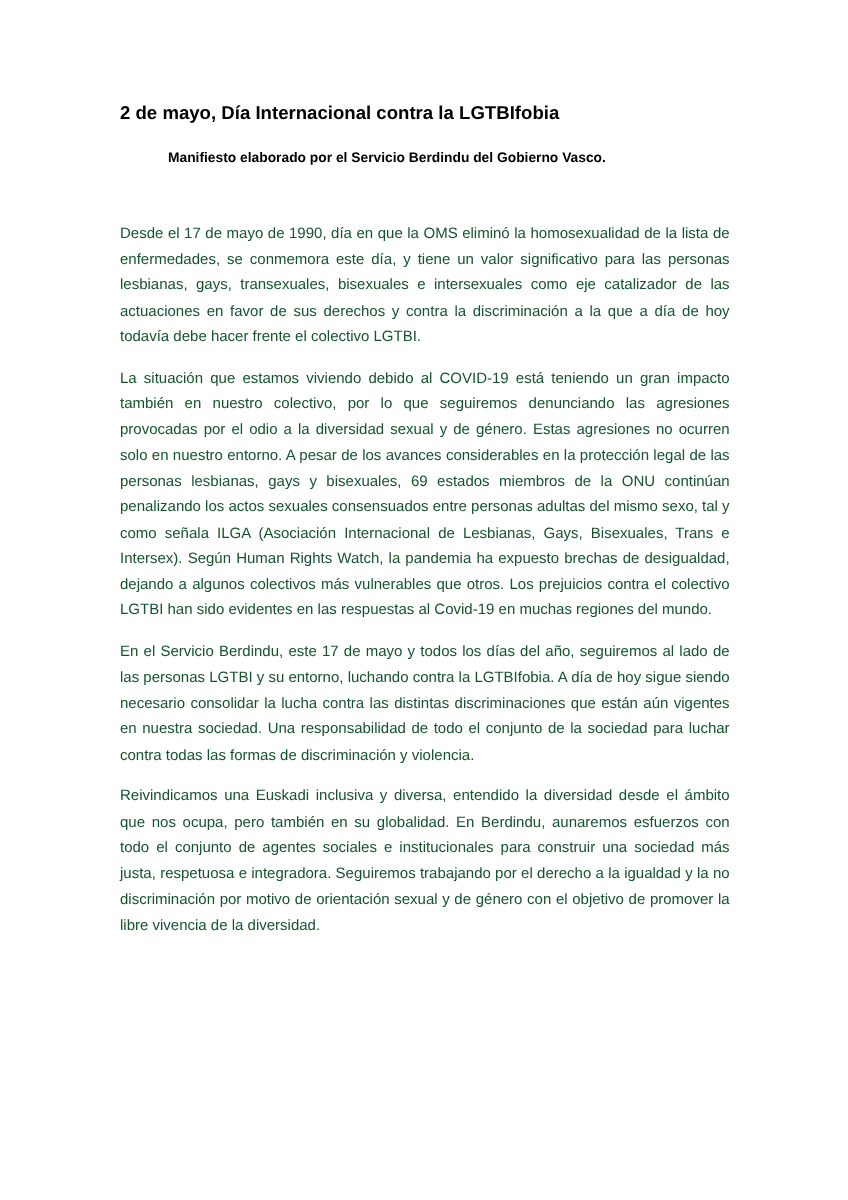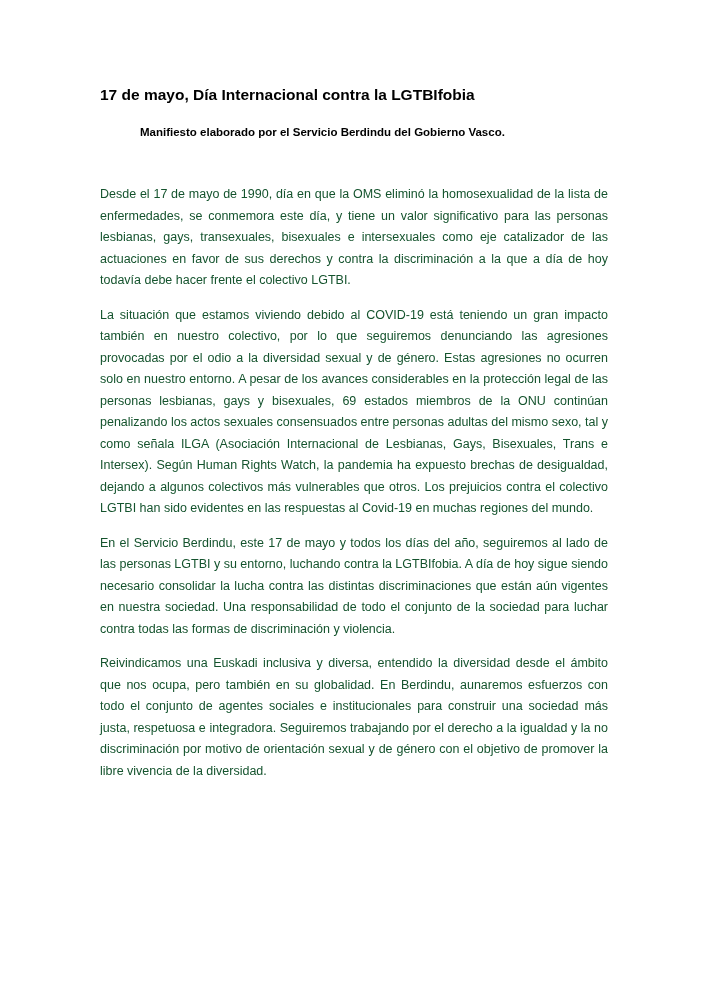--- a/index.html
+++ b/index.html
@@ -37,21 +37,21 @@
     line-height: 21.5px;
     text-align: justify;
     color: #14532d;
     margin: 0 0 13px 0;
   }
 </style>
 </head>
 <body>
 
 <div class="page">
-  <h1 class="doc-title">17 de mayo, Día Internacional contra la LGTBIfobia</h1>
+  <h1 class="doc-title">2 de mayo, Día Internacional contra la LGTBIfobia</h1>
 
   <h2 class="doc-subtitle">Manifiesto elaborado por el Servicio Berdindu del Gobierno Vasco.</h2>
 
   <p class="doc-paragraph">Desde el 17 de mayo de 1990, día en que la OMS eliminó la homosexualidad de la lista de enfermedades, se conmemora este día, y tiene un valor significativo para las personas lesbianas, gays, transexuales, bisexuales e intersexuales como eje catalizador de las actuaciones en favor de sus derechos y contra la discriminación a la que a día de hoy todavía debe hacer frente el colectivo LGTBI.</p>
 
   <p class="doc-paragraph">La situación que estamos viviendo debido al COVID-19 está teniendo un gran impacto también en nuestro colectivo, por lo que seguiremos denunciando las agresiones provocadas por el odio a la diversidad sexual y de género. Estas agresiones no ocurren solo en nuestro entorno. A pesar de los avances considerables en la protección legal de las personas lesbianas, gays y bisexuales, 69 estados miembros de la ONU continúan penalizando los actos sexuales consensuados entre personas adultas del mismo sexo, tal y como señala ILGA (Asociación Internacional de Lesbianas, Gays, Bisexuales, Trans e Intersex). Según Human Rights Watch, la pandemia ha expuesto brechas de desigualdad, dejando a algunos colectivos más vulnerables que otros. Los prejuicios contra el colectivo LGTBI han sido evidentes en las respuestas al Covid-19 en muchas regiones del mundo.</p>
 
   <p class="doc-paragraph">En el Servicio Berdindu, este 17 de mayo y todos los días del año, seguiremos al lado de las personas LGTBI y su entorno, luchando contra la LGTBIfobia. A día de hoy sigue siendo necesario consolidar la lucha contra las distintas discriminaciones que están aún vigentes en nuestra sociedad. Una responsabilidad de todo el conjunto de la sociedad para luchar contra todas las formas de discriminación y violencia.</p>
 
   <p class="doc-paragraph">Reivindicamos una Euskadi inclusiva y diversa, entendido la diversidad desde el ámbito que nos ocupa, pero también en su globalidad. En Berdindu, aunaremos esfuerzos con todo el conjunto de agentes sociales e institucionales para construir una sociedad más justa, respetuosa e integradora. Seguiremos trabajando por el derecho a la igualdad y la no discriminación por motivo de orientación sexual y de género con el objetivo de promover la libre vivencia de la diversidad.</p>

